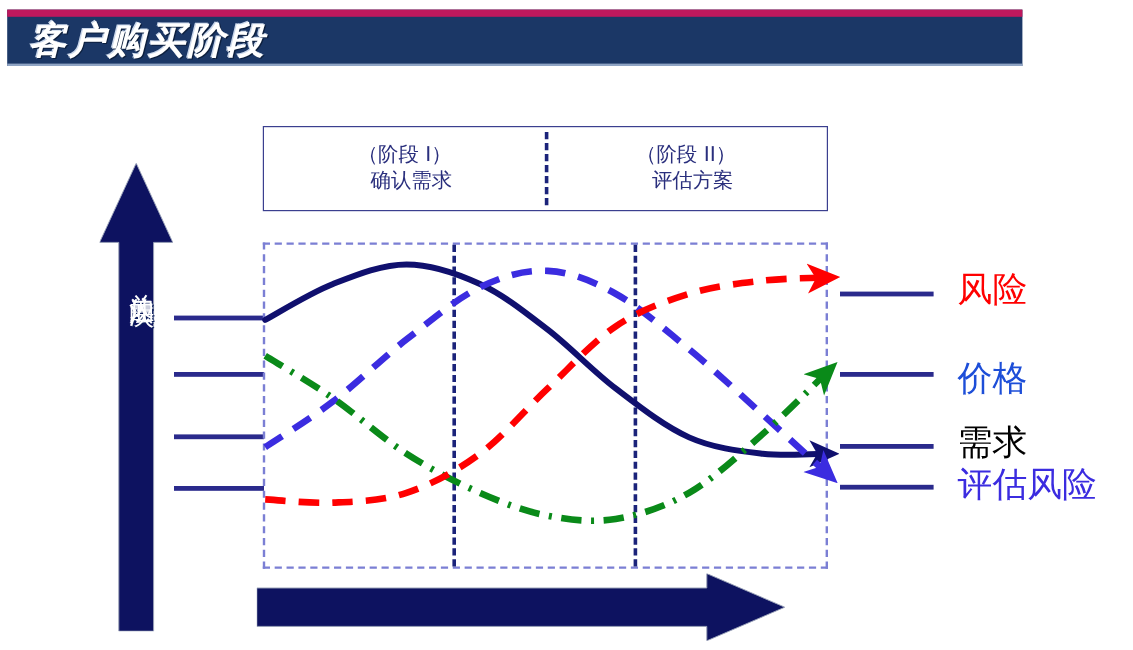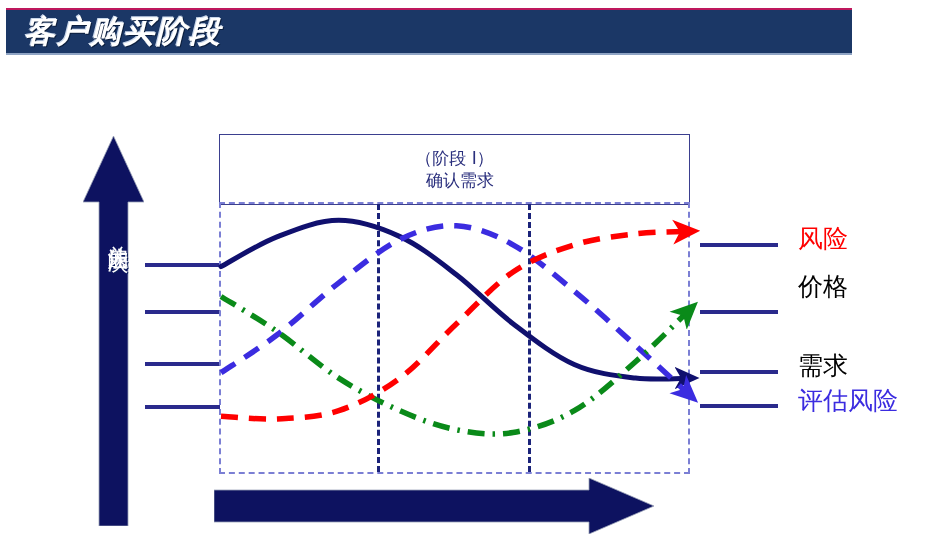--- a/index.html
+++ b/index.html
@@ -16,42 +16,42 @@
   }
 
   
   #title-banner {
     position: absolute;
     left: 6px;
     top: 8px;
     width: 846px;
     height: 47px;
     background: #1b3766;
-    border-top: 2px solid #be185d;
+    border-top: 6px solid #be185d;
     border-bottom: 2px solid #8fa4c4;
     box-sizing: border-box;
     display: flex;
     align-items: center;
   }
   #title-text {
     color: #ffffff;
     font-size: 31px;
     font-weight: bold;
     font-style: italic;
     letter-spacing: 2px;
     margin-left: 18px;
     text-shadow: 1px 1px 0 #0d1f3d, -1px -1px 0 #c9d6ea;
     white-space: nowrap;
   }
 
   
   #phase-box {
     position: absolute;
     left: 219px;
-    top: 134px;
+    top: 105px;
     width: 471px;
     height: 71px;
     border: 1.5px solid #3b3f8f;
     box-sizing: border-box;
     display: flex;
   }
   .phase-cell {
     flex: 1 1 0;
     display: flex;
     flex-direction: column;
@@ -148,24 +148,24 @@
   .legend-connector {
     position: absolute;
     left: 700px;
     width: 78px;
     height: 0;
     border-top: 4px solid #2a2a8c;
   }
   .legend-label {
     position: absolute;
     left: 798px;
-    font-size: 25px;
+    font-size: 29px;
     line-height: 1;
     white-space: nowrap;
-    font-family: Liberation Mono, monospace;
+    font-family: Liberation Serif, serif;
   }
 </style>
 </head>
 <body>
 
 <div id="title-banner">
   <div id="title-text">客户购买阶段</div>
 </div>
 
 <svg id="y-axis-arrow" viewBox="0 0 61 390" preserveAspectRatio="none">
@@ -175,20 +175,24 @@
 
 <div class="left-connector" style="top:263px"></div>
 <div class="left-connector" style="top:310px"></div>
 <div class="left-connector" style="top:362px"></div>
 <div class="left-connector" style="top:405px"></div>
 
 <div id="phase-box">
   <div class="phase-cell">
     <div class="phase-roman">（阶段 I）</div>
     <div class="phase-name">确认需求</div>
+  </div>
+  <div class="phase-cell">
+    <div class="phase-roman">（阶段 II）</div>
+    <div class="phase-name">评估方案</div>
   </div>
 </div>
 
 <div id="plot-area">
   <div class="plot-divider" id="plot-divider-1"></div>
   <div class="plot-divider" id="plot-divider-2"></div>
   <svg id="curves-svg" viewBox="0 0 471 272" preserveAspectRatio="none">
     <defs>
         <marker id="arrow-0" viewBox="0 0 10 10" refX="7" refY="5" markerWidth="5" markerHeight="5" orient="auto-start-reverse" markerUnits="strokeWidth">
           <path d="M 0 0.5 L 10 5 L 0 9.5 L 2.6 5 Z" fill="#10106e"></path>
@@ -215,15 +219,15 @@
 <svg id="x-axis-arrow" viewBox="0 0 440 56" preserveAspectRatio="none">
   <polygon points="0,12 375,12 375,0 440,28 375,56 375,44 0,44" fill="#0d1260" stroke="#9aa2b8" stroke-width="0.8"></polygon>
 </svg>
 
 <div class="legend-connector" style="top:243px"></div>
 <div class="legend-connector" style="top:310px"></div>
 <div class="legend-connector" style="top:370px"></div>
 <div class="legend-connector" style="top:404px"></div>
 
 <div class="legend-label" style="top: 228px; color: rgb(255, 0, 0);">风险</div>
-<div class="legend-label" style="top: 276px; color: #000000;">价格</div>
+<div class="legend-label" style="top: 302px; color: #1d4ed8;">价格</div>
 <div class="legend-label" style="top: 355px; color: #000000;">需求</div>
 <div class="legend-label" style="top: 390px; color: rgb(59, 44, 224);">评估风险</div>
 
 </body></html>

